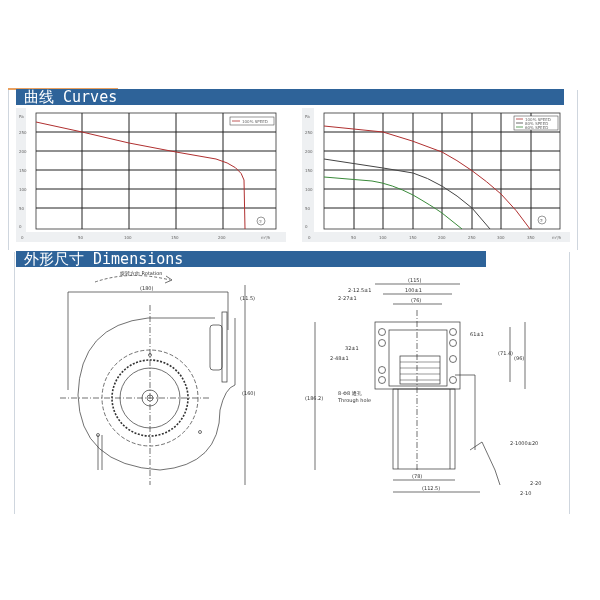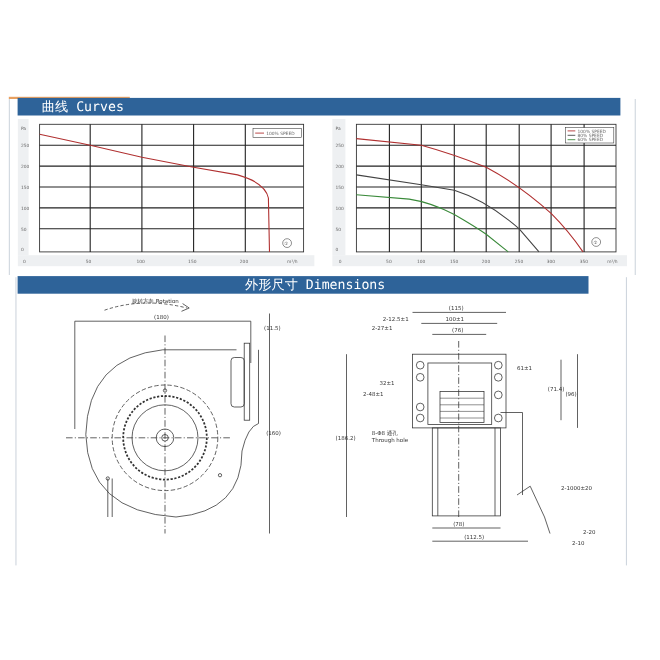--- a/index.html
+++ b/index.html
@@ -1,19 +1,19 @@
 <!DOCTYPE html>
 <html><head>
 <meta charset="utf-8">
 <style>
   html,body{margin:0;padding:0;background:#fff;}
   body{width:600px;height:600px;position:relative;overflow:hidden;font-family:"DejaVu Serif",serif;}
   .panel{position:absolute;border-left:1px solid #cfd6de;border-right:1px solid #cfd6de;background:#fff;}
   .accent{position:absolute;left:8px;top:88px;width:110px;height:2px;background:#e8a060;}
-  .hdr{position:absolute;left:16px;height:16px;background:#2e6399;color:#fff;font-size:12px;line-height:16px;padding-left:22px;box-sizing:border-box;font-family:"DejaVu Sans Mono",monospace;}
+  .hdr{position:absolute;left:16px;height:16px;background:#2e6399;color:#fff;font-size:15px;line-height:16px;padding-left:8px;box-sizing:border-box;font-family:"DejaVu Sans Mono",monospace;}
   .chart{position:absolute;}
   .chart svg{display:block;}
   .tick{font-size:4px;fill:#666;font-family:"DejaVu Sans",sans-serif;}
   .dimtxt{font-size:5px;fill:#333;font-family:"DejaVu Sans",sans-serif;}
 </style>
 </head>
 <body>
 
 <div class="accent"></div>
 <div class="panel" style="left:8px;top:90px;width:568px;height:160px;"></div>
@@ -103,21 +103,21 @@
   <text x="3" y="26" class="tick">250</text>
   <text x="3" y="45" class="tick">200</text>
   <text x="3" y="64" class="tick">150</text>
   <text x="3" y="83" class="tick">100</text>
   <text x="3" y="102" class="tick">50</text>
   <text x="3" y="120" class="tick">0</text>
 </svg>
 </div>
 
 <div class="panel" style="left:14px;top:252px;width:554px;height:262px;"></div>
-<div class="hdr" style="top:251px;width:519px;text-align:center;"><span>外形尺寸 Dimensions</span></div>
+<div class="hdr" style="top:251px;width:470px;"><span>外形尺寸 Dimensions</span></div>
 
 <div style="position:absolute;left:60px;top:270px;">
 <svg width="210" height="220" viewBox="0 0 210 220" fill="none" stroke="#333" stroke-width="0.7">
   <path d="M35 12 Q70 0 110 10" stroke-dasharray="3 2"></path>
   <path d="M106 6 L112 10 L105 13"></path>
   <text x="60" y="5" class="dimtxt" stroke="none">旋转方向 Rotation</text>
   <line x1="8" y1="22" x2="168" y2="22"></line>
   <text x="80" y="20" class="dimtxt" stroke="none">(180)</text>
   <line x1="8" y1="22" x2="8" y2="120"></line>
       <line x1="168" y1="22" x2="168" y2="60"></line>

